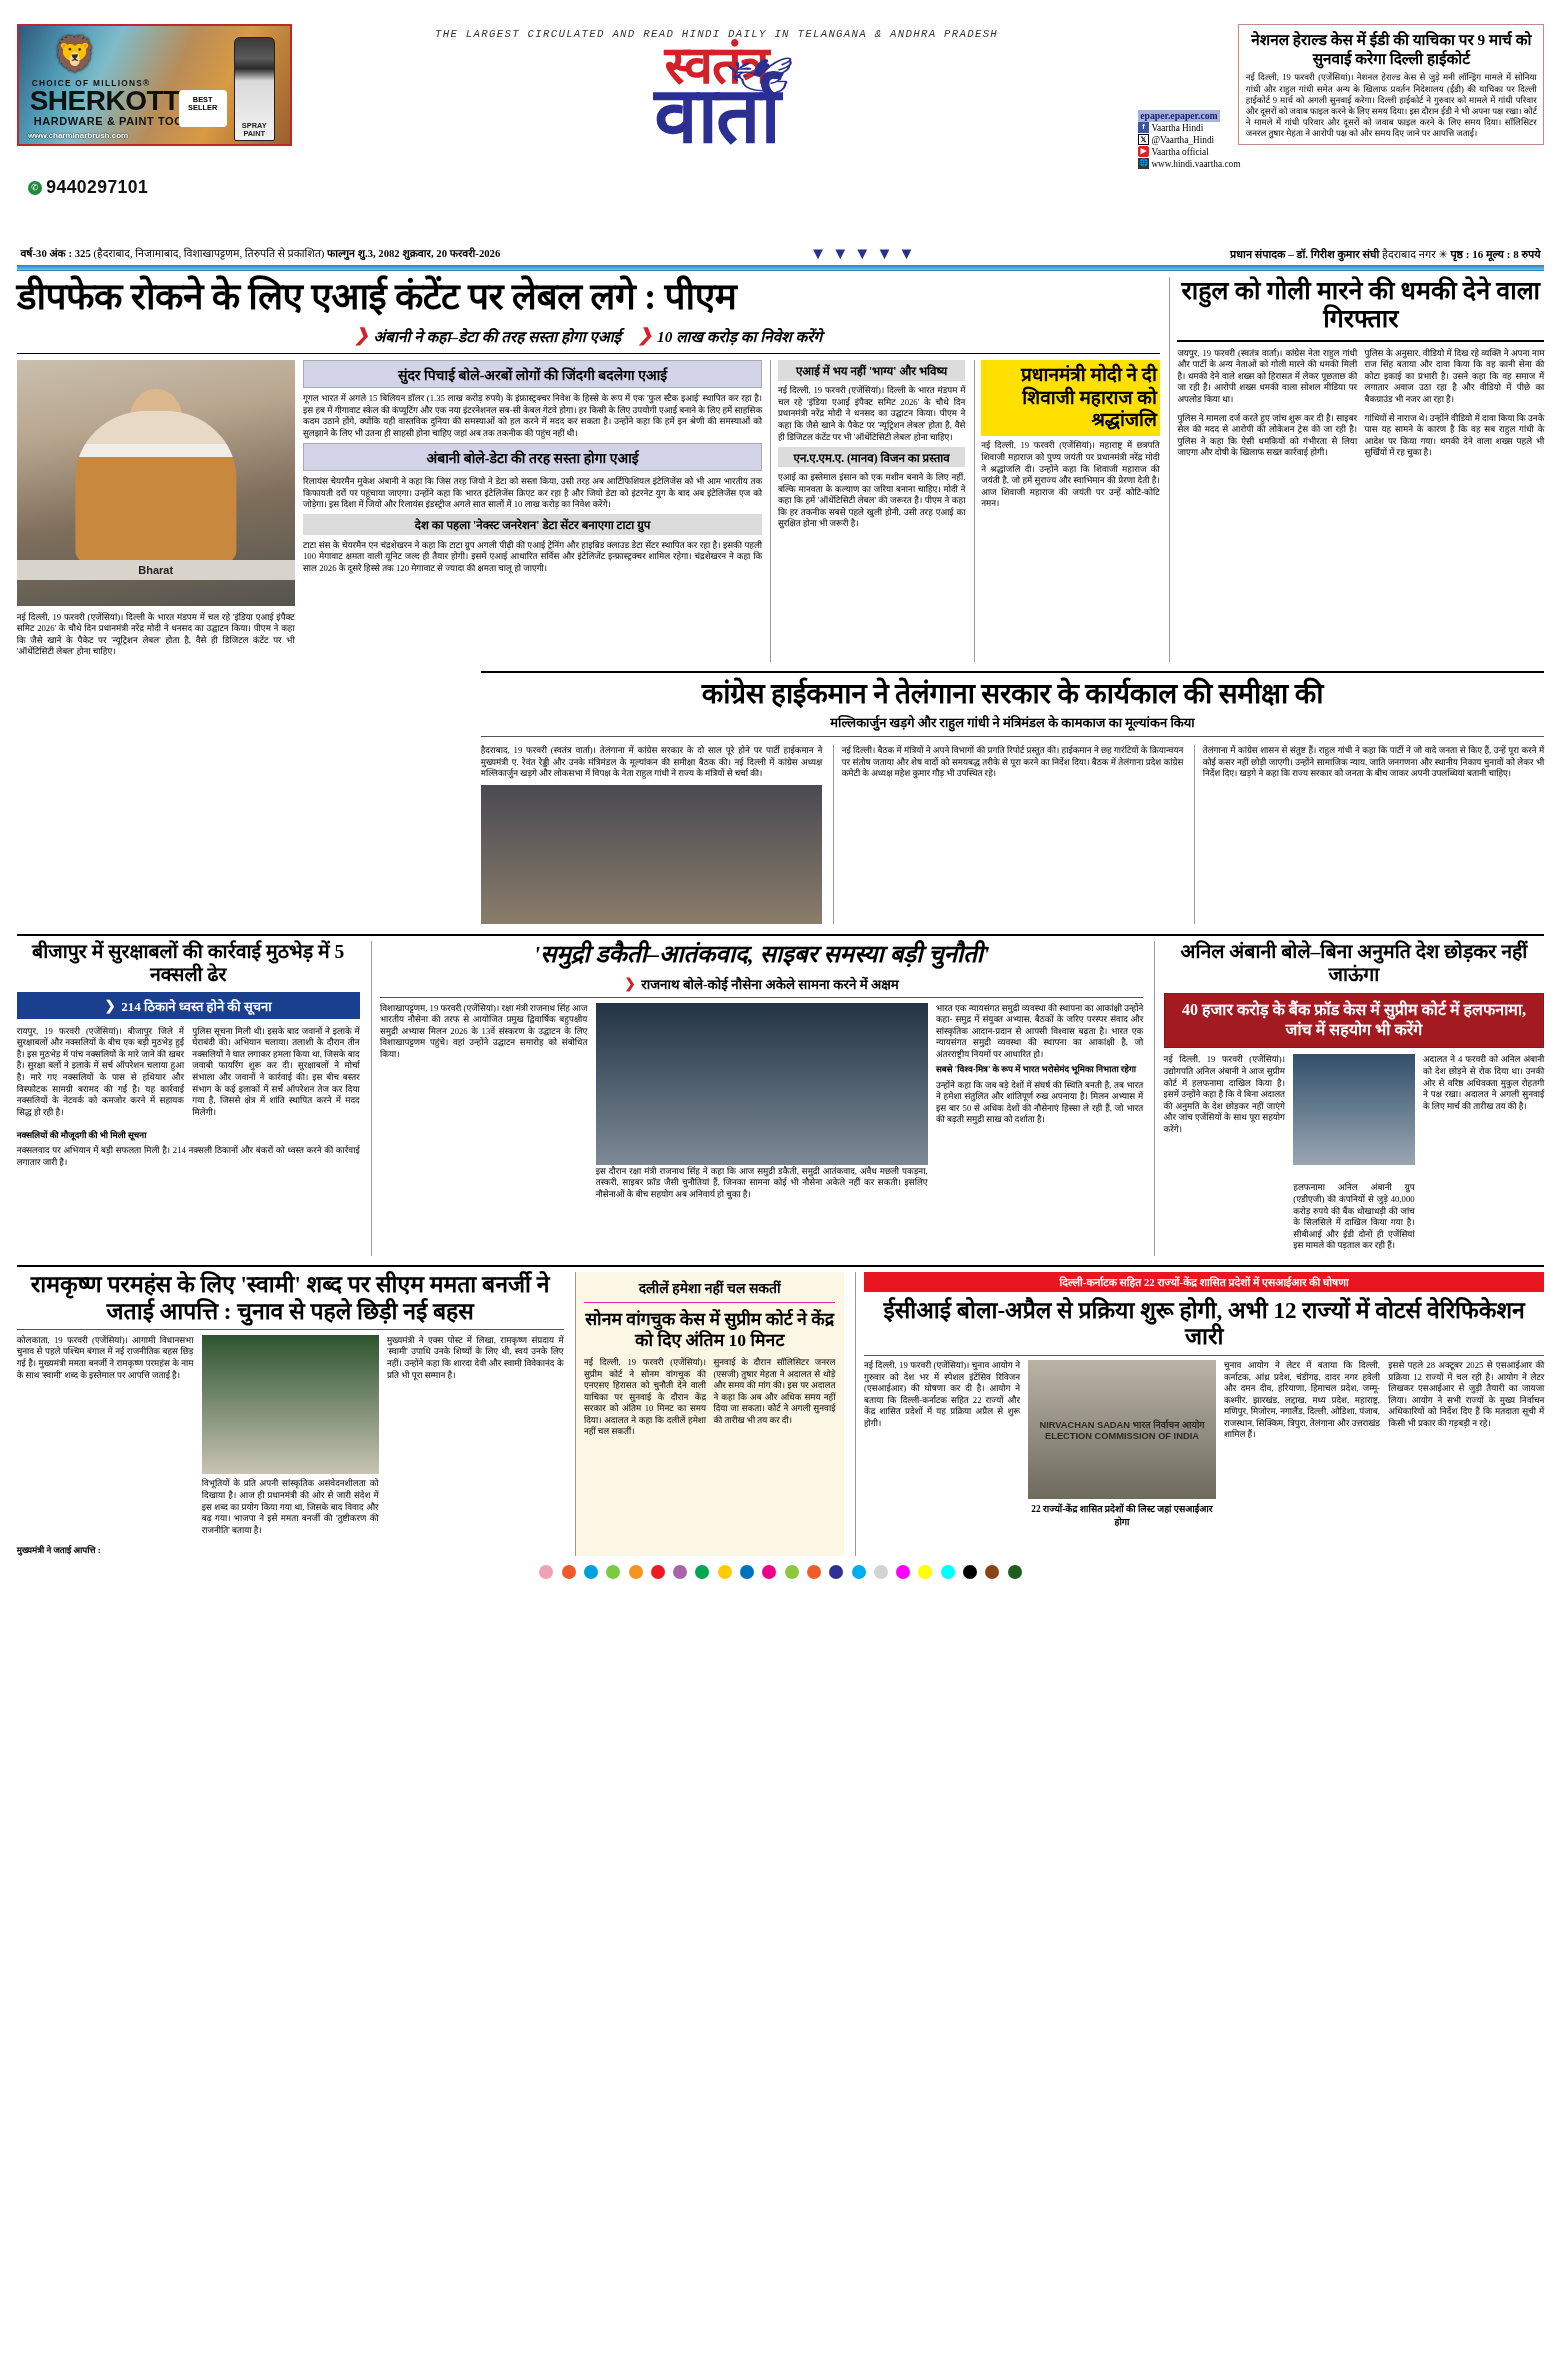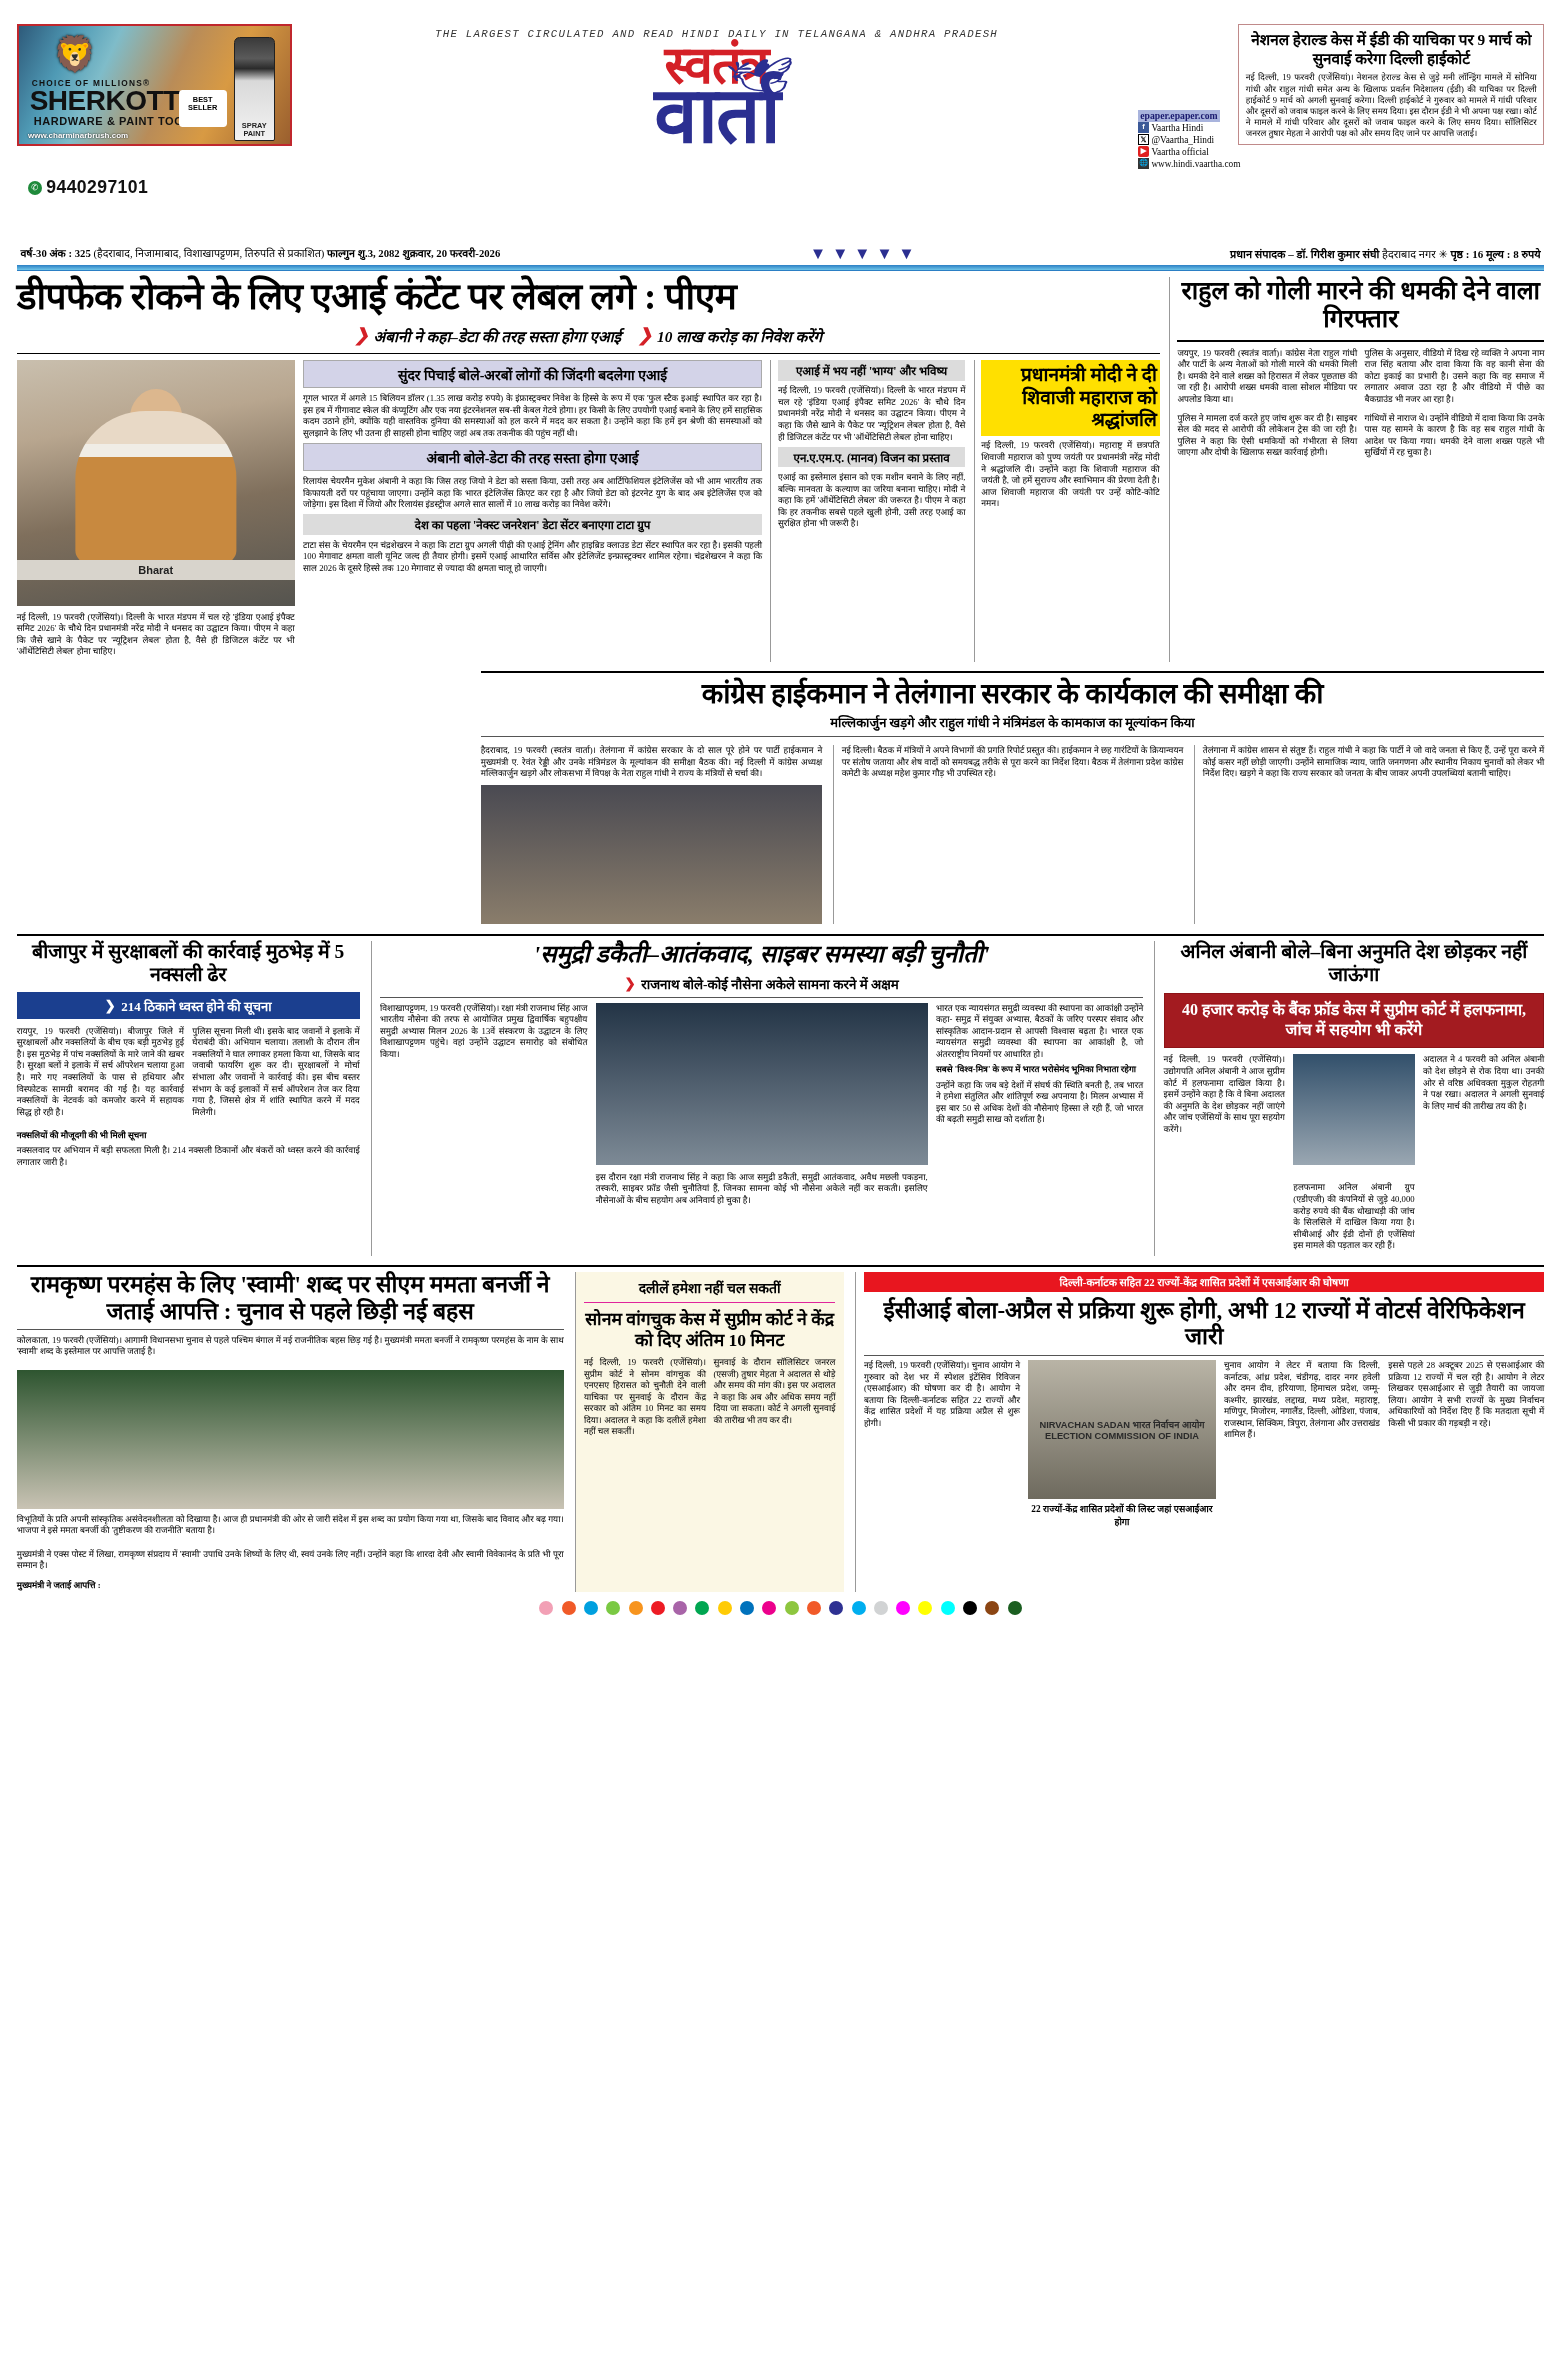--- a/index.html
+++ b/index.html
@@ -357,21 +357,21 @@
           <span style="color:#d42027;">❯</span>
           <span>राजनाथ बोले-कोई नौसेना अकेले सामना करने में अक्षम</span>
         </div>
         <div class="hr-thin"></div>
         <div style="display:flex; gap:8.3px;">
           <div class="col" style="flex:1 1 0;">
               <p>विशाखापट्टणम, 19 फरवरी (एजेंसियां)। रक्षा मंत्री राजनाथ सिंह आज भारतीय नौसेना की तरफ से आयोजित प्रमुख द्विवार्षिक बहुपक्षीय समुद्री अभ्यास मिलन 2026 के 13वें संस्करण के उद्घाटन के लिए विशाखापट्टणम पहुंचे। वहां उन्होंने उद्घाटन समारोह को संबोधित किया।</p>
             </div>
           <div style="flex:1.6 1 0;">
             <div class="photo" style="height:162px; background:linear-gradient(180deg,#233446,#7d8a96);"></div>
-            <div class="col" style="margin-top:7px;font-family:Liberation Serif, serif;">
+            <div class="col" style="margin-top:1px;font-family:Liberation Serif, serif;">
                 <p>इस दौरान रक्षा मंत्री राजनाथ सिंह ने कहा कि आज समुद्री डकैती, समुद्री आतंकवाद, अवैध मछली पकड़ना, तस्करी, साइबर फ्रॉड जैसी चुनौतियां हैं, जिनका सामना कोई भी नौसेना अकेले नहीं कर सकती। इसलिए नौसेनाओं के बीच सहयोग अब अनिवार्य हो चुका है।</p>
               </div>
           </div>
           <div class="col" style="flex:1 1 0;">
             <p>भारत एक न्यायसंगत समुद्री व्यवस्था की स्थापना का आकांक्षी उन्होंने कहा- समुद्र में संयुक्त अभ्यास, बैठकों के जरिए परस्पर संवाद और सांस्कृतिक आदान-प्रदान से आपसी विश्वास बढ़ता है। भारत एक न्यायसंगत समुद्री व्यवस्था की स्थापना का आकांक्षी है, जो अंतरराष्ट्रीय नियमों पर आधारित हो।</p>
             <p style="font-weight:700; margin-top:3.7px;">सबसे 'विश्व-मित्र' के रूप में भारत भरोसेमंद भूमिका निभाता रहेगा</p>
             <p>उन्होंने कहा कि जब बड़े देशों में संघर्ष की स्थिति बनती है, तब भारत ने हमेशा संतुलित और शांतिपूर्ण रुख अपनाया है। मिलन अभ्यास में इस बार 50 से अधिक देशों की नौसेनाएं हिस्सा ले रही हैं, जो भारत की बढ़ती समुद्री साख को दर्शाता है।</p>
           </div>
         </div>
       </div>
@@ -399,21 +399,21 @@
     </div>
   </div>
 
   <div class="hr-black" style="margin-top:9.3px;"></div>
 
   <div style="display:flex; gap:11px; margin-top:5.6px;">
 
     <div style="flex:0 0 547px;">
       <div class="sec-title-md">रामकृष्ण परमहंस के लिए 'स्वामी' शब्द पर सीएम ममता बनर्जी ने जताई आपत्ति : चुनाव से पहले छिड़ी नई बहस</div>
       <div class="hr-thin"></div>
-      <div style="display:flex; gap:8.3px;flex-direction:column;">
+      <div style="display:flex; gap:8.3px;">
         <div style="flex:1 1 0;">
           <div class="col">
               <p>कोलकाता, 19 फरवरी (एजेंसियां)। आगामी विधानसभा चुनाव से पहले पश्चिम बंगाल में नई राजनीतिक बहस छिड़ गई है। मुख्यमंत्री ममता बनर्जी ने रामकृष्ण परमहंस के नाम के साथ 'स्वामी' शब्द के इस्तेमाल पर आपत्ति जताई है।</p>
             </div>
         </div>
         <div style="flex:1 1 0;">
           <div class="photo" style="height:139px; background:linear-gradient(180deg,#2e5530,#c9c3b4);"></div>
           <div class="col" style="margin-top:4.6px;">
               <p>विभूतियों के प्रति अपनी सांस्कृतिक असंवेदनशीलता को दिखाया है। आज ही प्रधानमंत्री की ओर से जारी संदेश में इस शब्द का प्रयोग किया गया था, जिसके बाद विवाद और बढ़ गया। भाजपा ने इसे ममता बनर्जी की 'तुष्टीकरण की राजनीति' बताया है।</p>
             </div>

